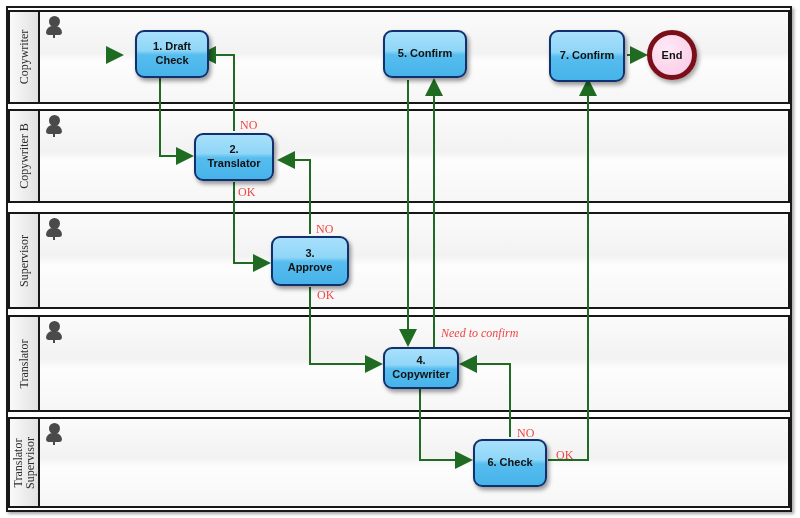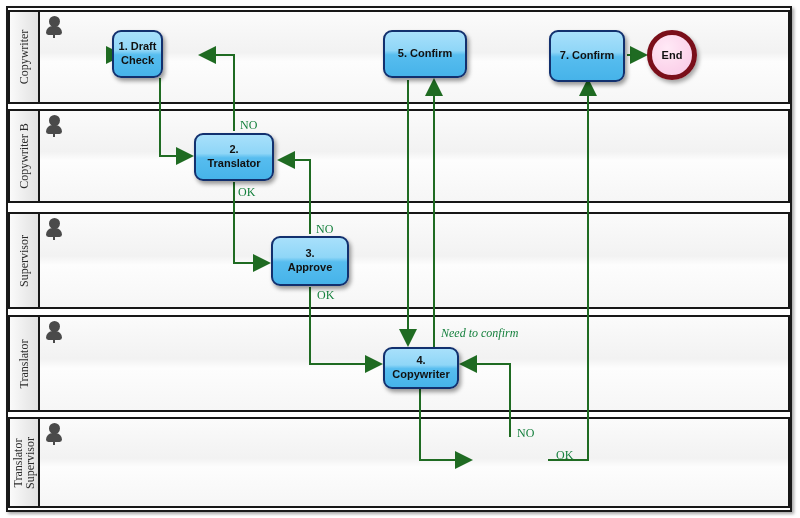--- a/index.html
+++ b/index.html
@@ -48,21 +48,21 @@
         display:flex;align-items:center;justify-content:center;
         font-family:"Liberation Sans", sans-serif;font-weight:bold;font-size:11px;
         color:#111;z-index:6;box-shadow:2px 3px 4px rgba(0,0,0,.35);}
   .start{border:2px solid #7d1a35;background:radial-gradient(circle at 38% 32%,#ffe9f6 0%,#fcd6ec 55%,#f7c9e6 100%);}
   .end{border:5px solid #7a0f1a;background:radial-gradient(circle at 38% 32%,#ffe9f6 0%,#fcd6ec 55%,#f7c9e6 100%);}
 
   
   svg.flows{position:absolute;left:0;top:0;width:800px;height:518px;
         pointer-events:none;z-index:5;}
   .flowlabel{position:absolute;font-family:"Liberation Serif", serif;
-        font-size:12px;color:#15803d;white-space:nowrap;z-index:7;}
+        font-size:12px;color:#ef4444;white-space:nowrap;z-index:7;}
 </style>
 </head>
 <body>
 
 <div id="canvas">
   <div class="frame"></div>
 
   <div class="lane" style="top:10px;height:94px;">
     <div class="lane-head">
       <div class="lane-label">Copywriter</div>
@@ -150,21 +150,21 @@
 
       <path d="M627,55 L646,55"></path>
     </g>
   </svg>
 
 
   <div class="event end" style="left:647px;top:30px;width:50px;height:50px;">
     <span>End</span>
   </div>
 
-  <div class="task" style="left:112px;top:30px;width:51px;height:48px;">
+  <div class="task" style="left:135px;top:30px;width:74px;height:48px;">
     <div>
         <span>1. Draft</span>
         <span>Check</span>
       </div>
   </div>
 
   <div class="task" style="left:383px;top:30px;width:84px;height:48px;">
     <span>5. Confirm</span>
   </div>
 
@@ -186,20 +186,23 @@
       </div>
   </div>
 
   <div class="task" style="left:383px;top:347px;width:76px;height:42px;">
     <div>
         <span>4.</span>
         <span>Copywriter</span>
       </div>
   </div>
 
+  <div class="task" style="left:473px;top:439px;width:74px;height:48px;">
+    <span>6. Check</span>
+  </div>
 
   <div class="flowlabel" style="left:240px;top:118px;">NO</div>
   <div class="flowlabel" style="left:238px;top:185px;">OK</div>
   <div class="flowlabel" style="left:316px;top:222px;">NO</div>
   <div class="flowlabel" style="left:317px;top:288px;">OK</div>
   <div class="flowlabel" style="left:441px;top:326px;font-style:italic;">Need to confirm</div>
   <div class="flowlabel" style="left:517px;top:426px;">NO</div>
   <div class="flowlabel" style="left:556px;top:448px;">OK</div>
 </div>
 

